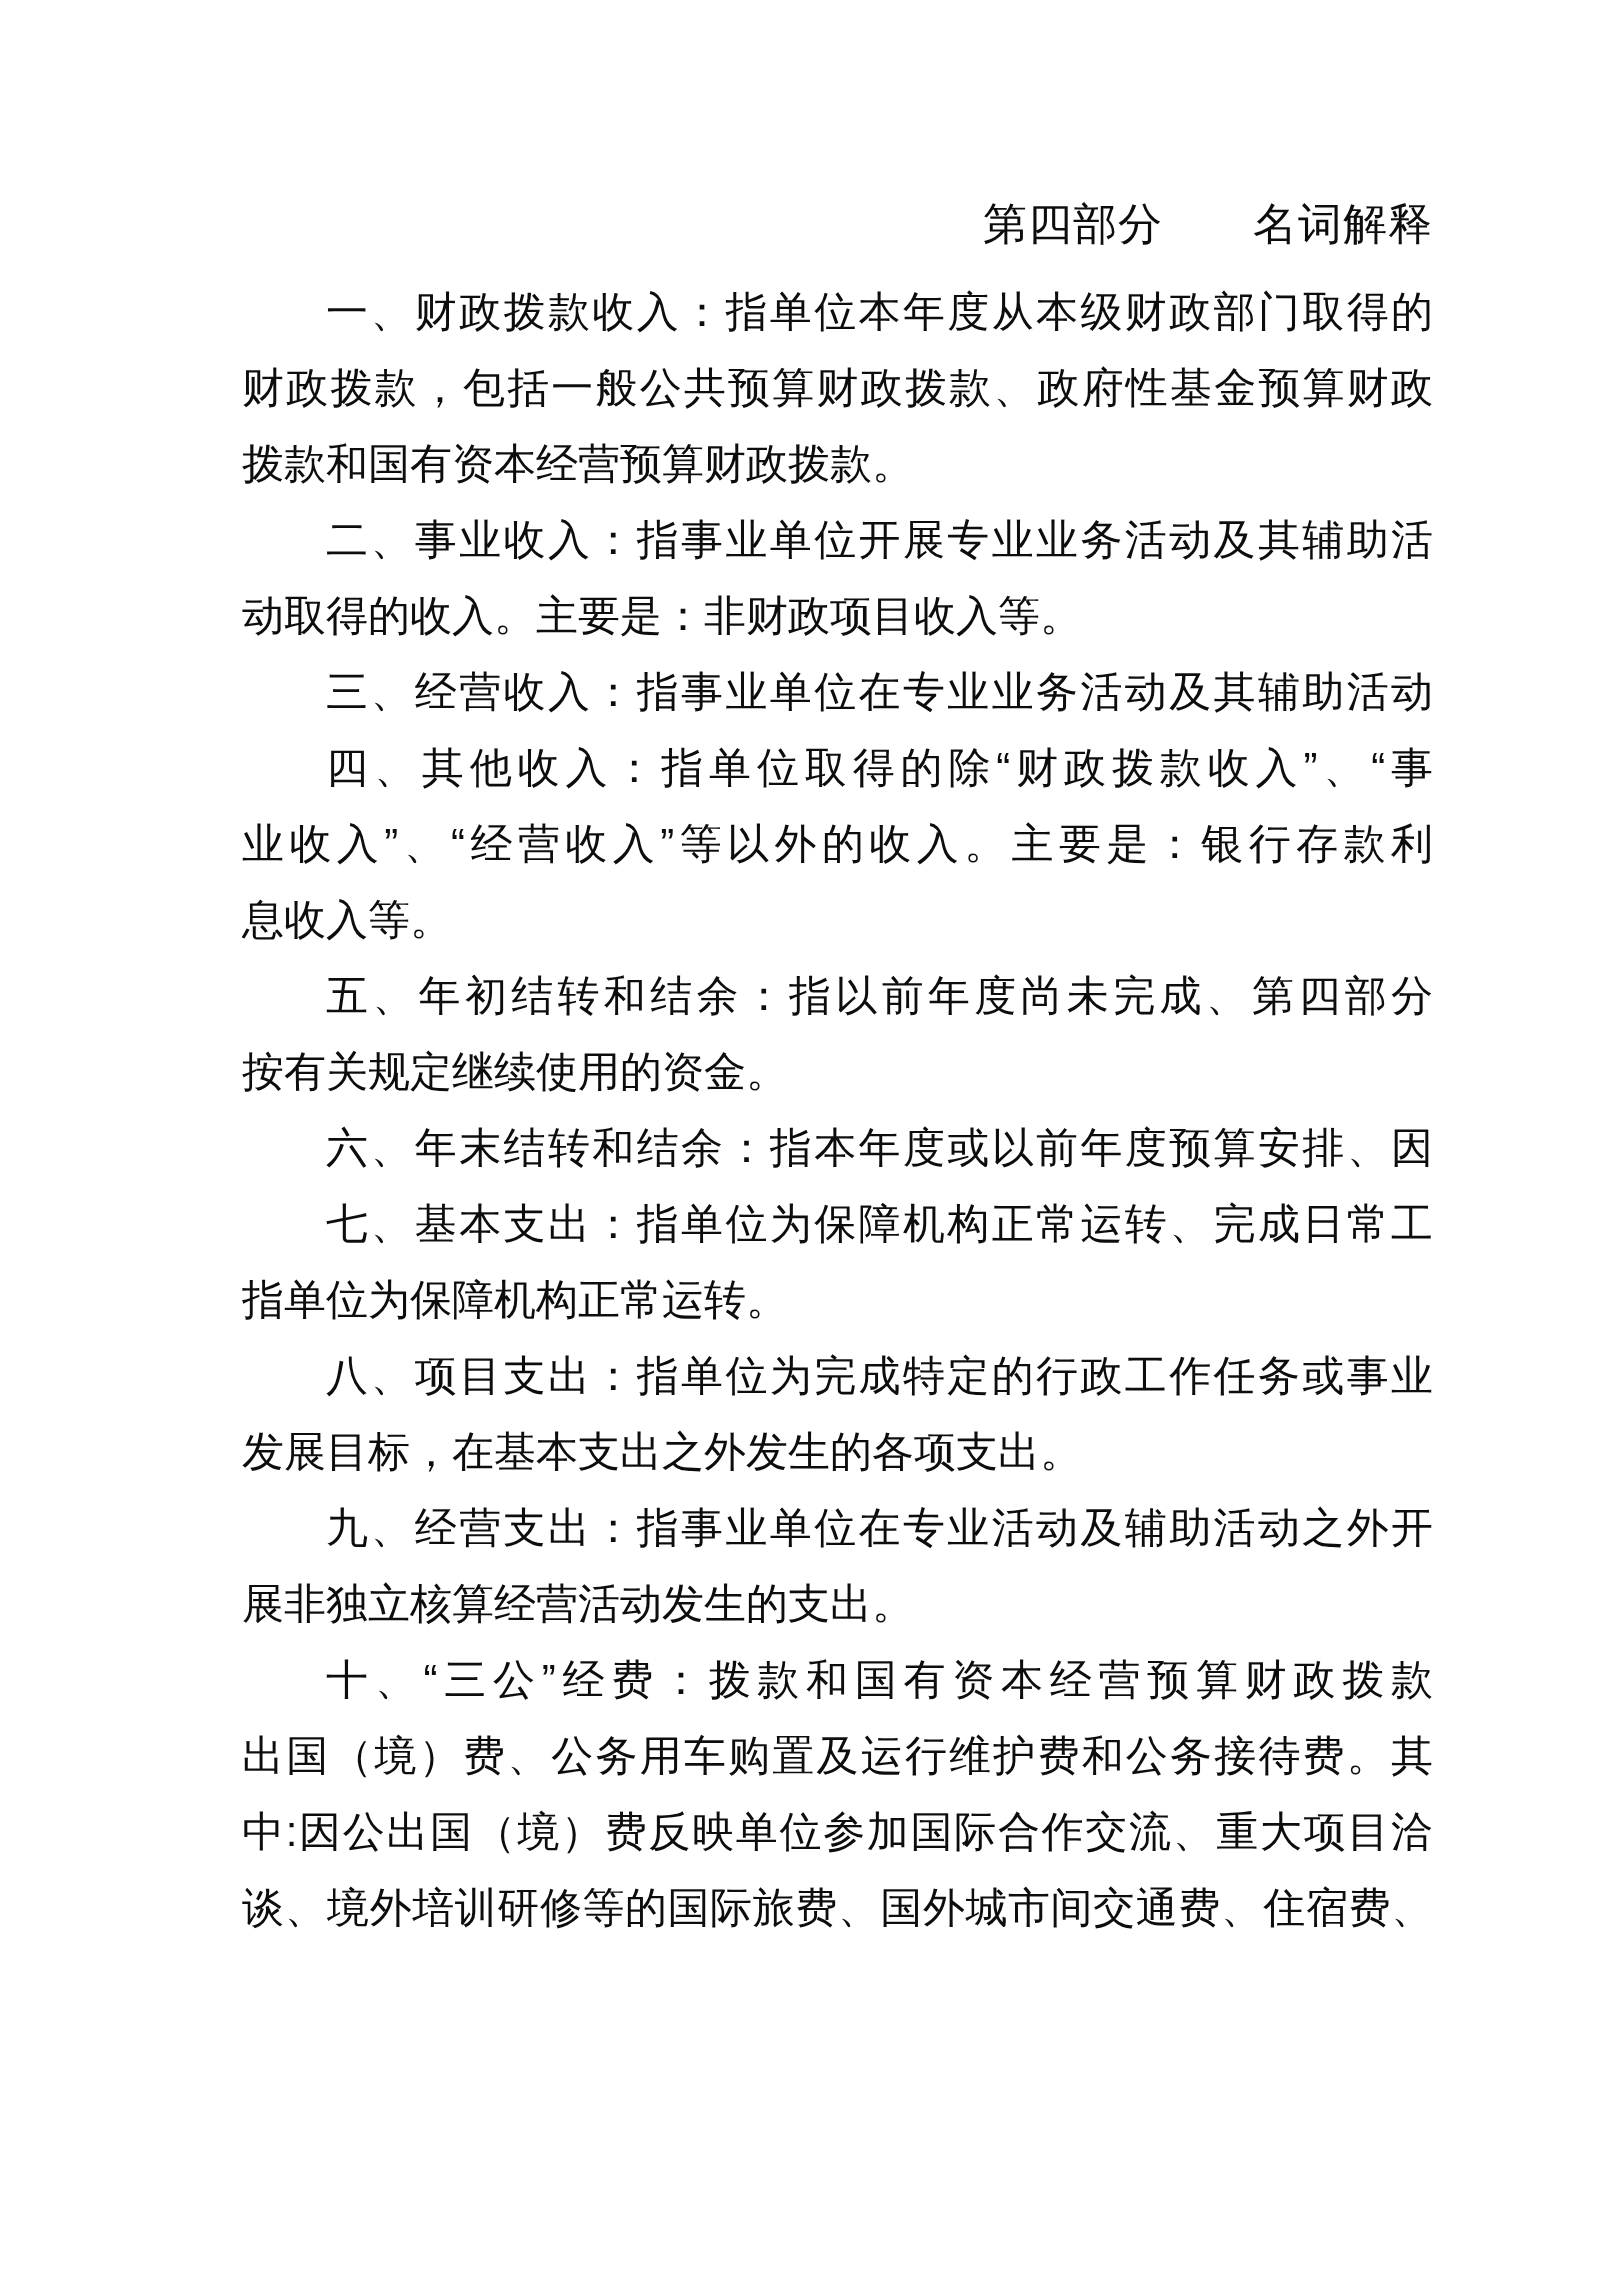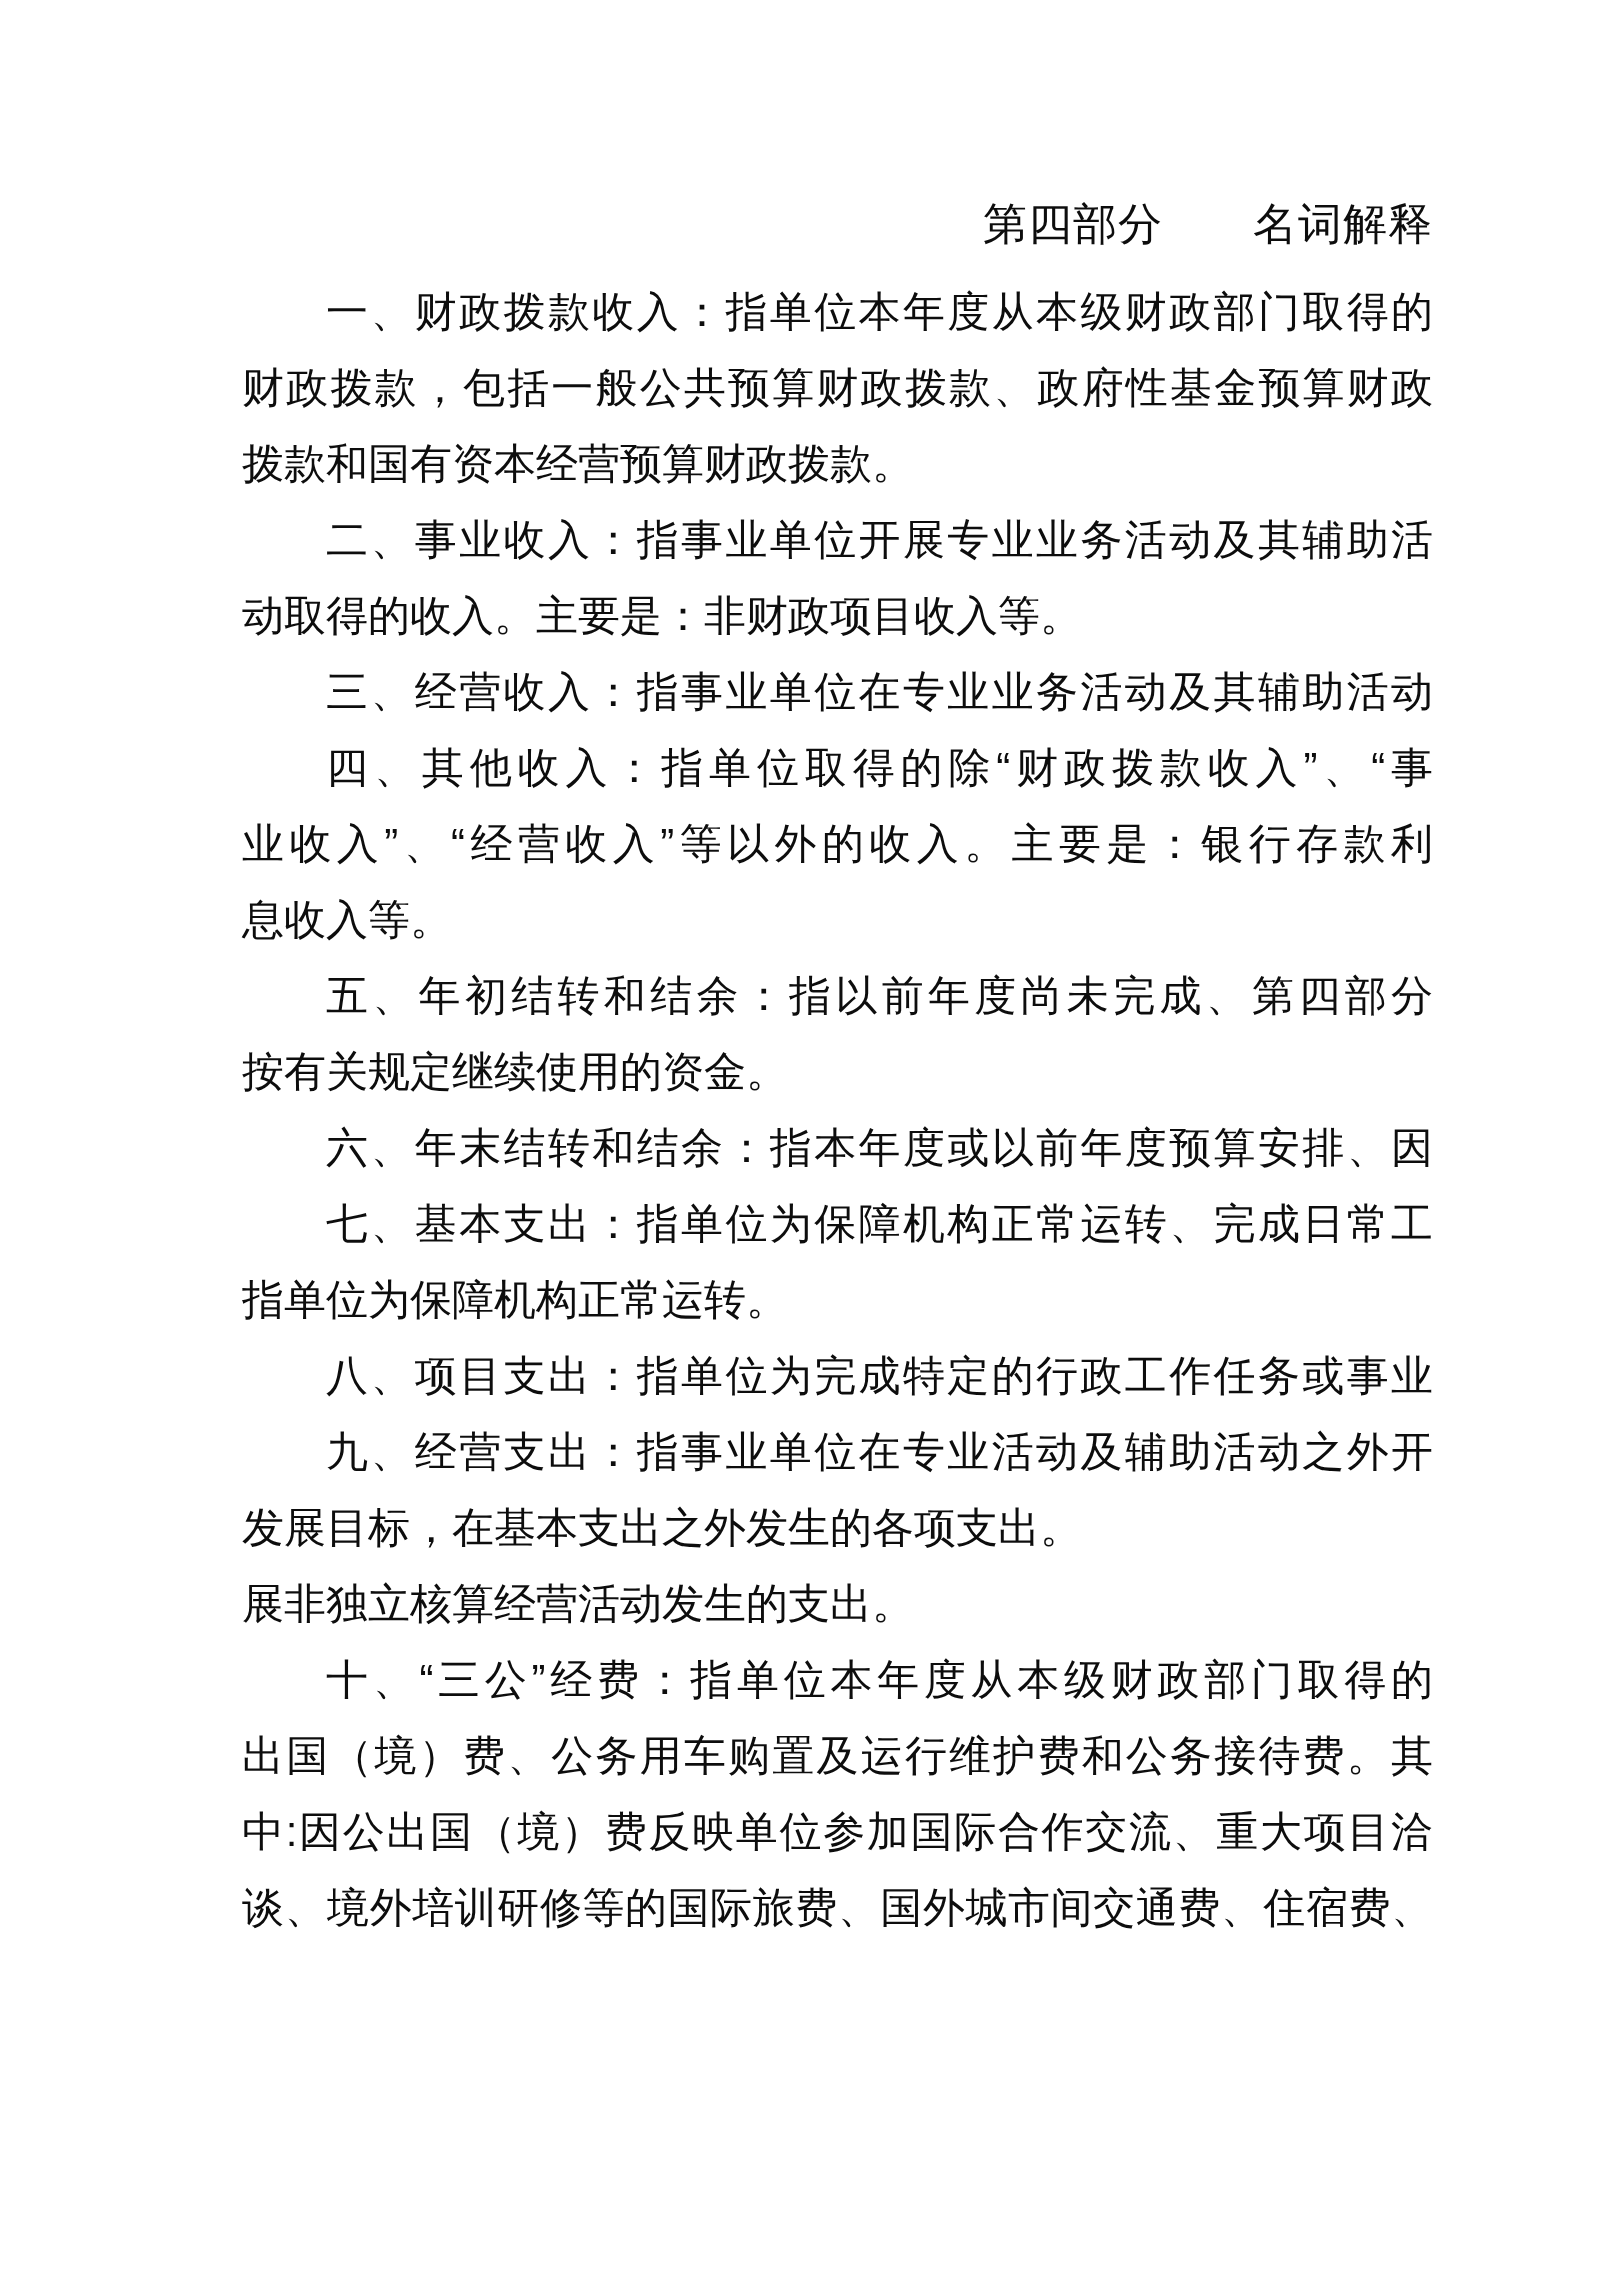--- a/index.html
+++ b/index.html
@@ -67,22 +67,22 @@
       <div class="line first">三、经营收入：指事业单位在专业业务活动及其辅助活动</div>
       <div class="line first">四、其他收入：指单位取得的除“财政拨款收入”、“事</div>
       <div class="line">业收入”、“经营收入”等以外的收入。主要是：银行存款利</div>
       <div class="line last">息收入等。</div>
       <div class="line first">五、年初结转和结余：指以前年度尚未完成、第四部分</div>
       <div class="line last">按有关规定继续使用的资金。</div>
       <div class="line first">六、年末结转和结余：指本年度或以前年度预算安排、因</div>
       <div class="line first">七、基本支出：指单位为保障机构正常运转、完成日常工</div>
       <div class="line last">指单位为保障机构正常运转。</div>
       <div class="line first">八、项目支出：指单位为完成特定的行政工作任务或事业</div>
+      <div class="line last">发展目标，在基本支出之外发生的各项支出。</div>
       <div class="line first">九、经营支出：指事业单位在专业活动及辅助活动之外开</div>
-      <div class="line last">发展目标，在基本支出之外发生的各项支出。</div>
       <div class="line last">展非独立核算经营活动发生的支出。</div>
-      <div class="line first">十、“三公”经费：指单位本年度从本级财政部门取得的</div>
+      <div class="line first">十、“三公”经费：拨款和国有资本经营预算财政拨款</div>
       <div class="line">出国（境）费、公务用车购置及运行维护费和公务接待费。其</div>
       <div class="line">中:因公出国（境）费反映单位参加国际合作交流、重大项目洽</div>
       <div class="line">谈、境外培训研修等的国际旅费、国外城市间交通费、住宿费、</div>
     </div>
 </div>
 
 
 </body></html>

